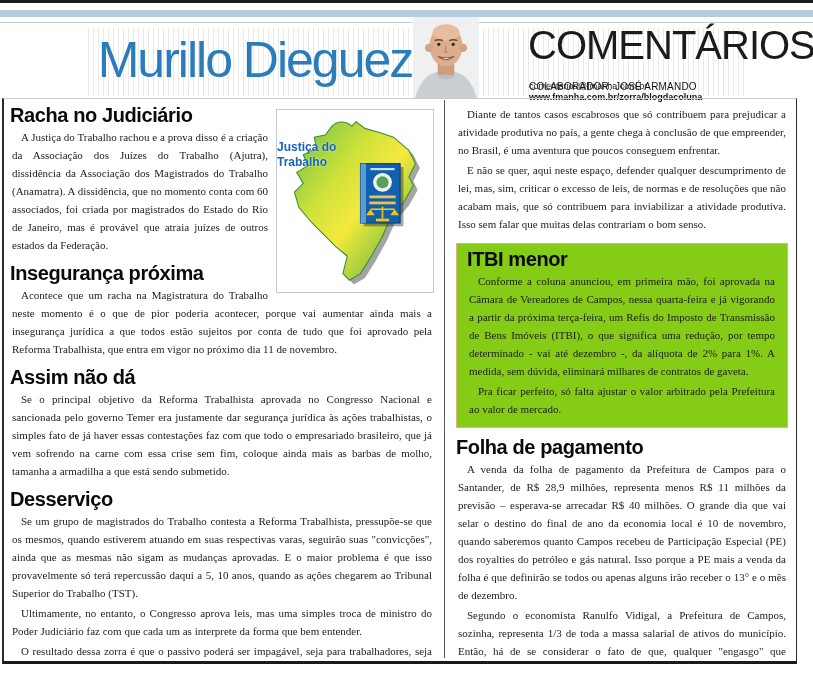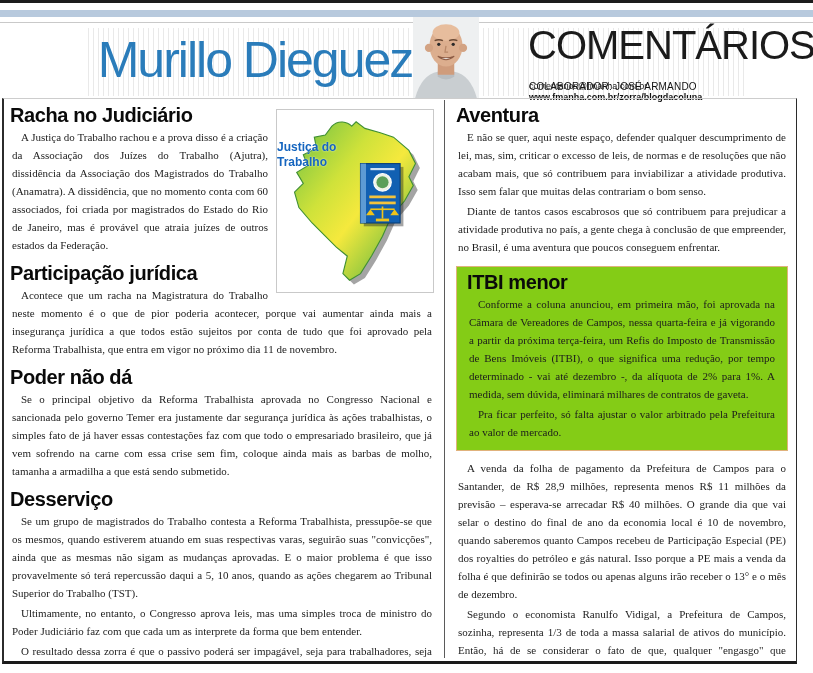--- a/index.html
+++ b/index.html
@@ -120,56 +120,56 @@
         <div class="map-caption" style="color: rgb(21, 101, 191);">
           <span>Justiça do</span><br>
           <span>Trabalho</span>
         </div>
       </div>
       <h2>Racha no Judiciário</h2>
       <p>A Justiça do Trabalho rachou e a prova disso é a criação da Associação dos Juízes do Trabalho (Ajutra), dissidência da Associação dos Magistrados do Trabalho (Anamatra). A dissidência, que no momento conta com 60 associados, foi criada por magistrados do Estado do Rio de Janeiro, mas é provável que atraia juízes de outros estados da Federação.</p>
     </div>
 
     <div class="article">
-      <h2>Participação jurídica</h2>
+      <h2>Insegurança próxima</h2>
       <p>Acontece que um racha na Magistratura do Trabalho neste momento é o que de pior poderia acontecer, porque vai aumentar ainda mais a insegurança jurídica a que todos estão sujeitos por conta de tudo que foi aprovado pela Reforma Trabalhista, que entra em vigor no próximo dia 11 de novembro.</p>
     </div>
 
     <div class="article">
-      <h2>Poder não dá</h2>
+      <h2>Assim não dá</h2>
       <p>Se o principal objetivo da Reforma Trabalhista aprovada no Congresso Nacional e sancionada pelo governo Temer era justamente dar segurança jurídica às ações trabalhistas, o simples fato de já haver essas contestações faz com que todo o empresariado brasileiro, que já vem sofrendo na carne com essa crise sem fim, coloque ainda mais as barbas de molho, tamanha a armadilha a que está sendo submetido.</p>
     </div>
 
     <div class="article">
       <h2>Desserviço</h2>
       <p>Se um grupo de magistrados do Trabalho contesta a Reforma Trabalhista, pressupõe-se que os mesmos, quando estiverem atuando em suas respectivas varas, seguirão suas "convicções", ainda que as mesmas não sigam as mudanças aprovadas. E o maior problema é que isso provavelmente só terá repercussão daqui a 5, 10 anos, quando as ações chegarem ao Tribunal Superior do Trabalho (TST).</p>
     </div>
 
     <div class="article">
       <p>Ultimamente, no entanto, o Congresso aprova leis, mas uma simples troca de ministro do Poder Judiciário faz com que cada um as interprete da forma que bem entender.</p>
       <p>O resultado dessa zorra é que o passivo poderá ser impagável, seja para trabalhadores, seja para empresários que perderem suas causas.</p>
     </div>
 
   </div>
 
   <div class="col col-right">
 
     <div class="article">
-      <h2>Aventura</h2>
+      <p>Diante de tantos casos escabrosos que só contribuem para prejudicar a atividade produtiva no país, a gente chega à conclusão de que empreender, no Brasil, é uma aventura que poucos conseguem enfrentar.</p>
       <p>E não se quer, aqui neste espaço, defender qualquer descumprimento de lei, mas, sim, criticar o excesso de leis, de normas e de resoluções que não acabam mais, que só contribuem para inviabilizar a atividade produtiva. Isso sem falar que muitas delas contrariam o bom senso.</p>
-      <p>Diante de tantos casos escabrosos que só contribuem para prejudicar a atividade produtiva no país, a gente chega à conclusão de que empreender, no Brasil, é uma aventura que poucos conseguem enfrentar.</p>
     </div>
 
     <div class="article itbi-box" id="itbiBox" style="background: #84cc16; border-color: rgb(224, 178, 124);">
       <h2>ITBI menor</h2>
       <p>Conforme a coluna anunciou, em primeira mão, foi aprovada na Câmara de Vereadores de Campos, nessa quarta-feira e já vigorando a partir da próxima terça-feira, um Refis do Imposto de Transmissão de Bens Imóveis (ITBI), o que significa uma redução, por tempo determinado - vai até dezembro -, da alíquota de 2% para 1%. A medida, sem dúvida, eliminará milhares de contratos de gaveta.</p>
       <p>Pra ficar perfeito, só falta ajustar o valor arbitrado pela Prefeitura ao valor de mercado.</p>
     </div>
 
     <div class="article">
+      <h2>Folha de pagamento</h2>
       <p>A venda da folha de pagamento da Prefeitura de Campos para o Santander, de R$ 28,9 milhões, representa menos R$ 11 milhões da previsão – esperava-se arrecadar R$ 40 milhões. O grande dia que vai selar o destino do final de ano da economia local é 10 de novembro, quando saberemos quanto Campos recebeu de Participação Especial (PE) dos royalties do petróleo e gás natural. Isso porque a PE mais a venda da folha é que definirão se todos ou apenas alguns irão receber o 13° e o mês de dezembro.</p>
     </div>
 
     <div class="article">
       <p>Segundo o economista Ranulfo Vidigal, a Prefeitura de Campos, sozinha, representa 1/3 de toda a massa salarial de ativos do município. Então, há de se considerar o fato de que, qualquer "engasgo" que acontecer aí, provocará um forte impacto nas vendas de Natal.</p>
       <p>Nesse caso, falta pouco para sabermos se Papai Noel estará com o saco cheio ou vazio.</p>
     </div>
 
   </div>
 

